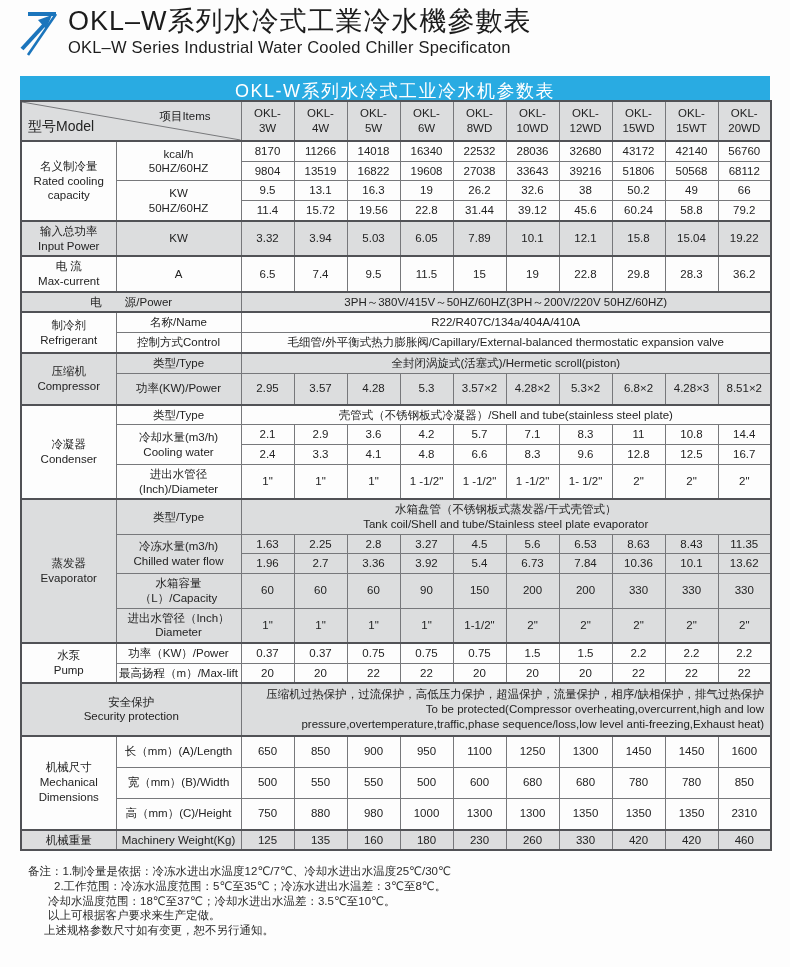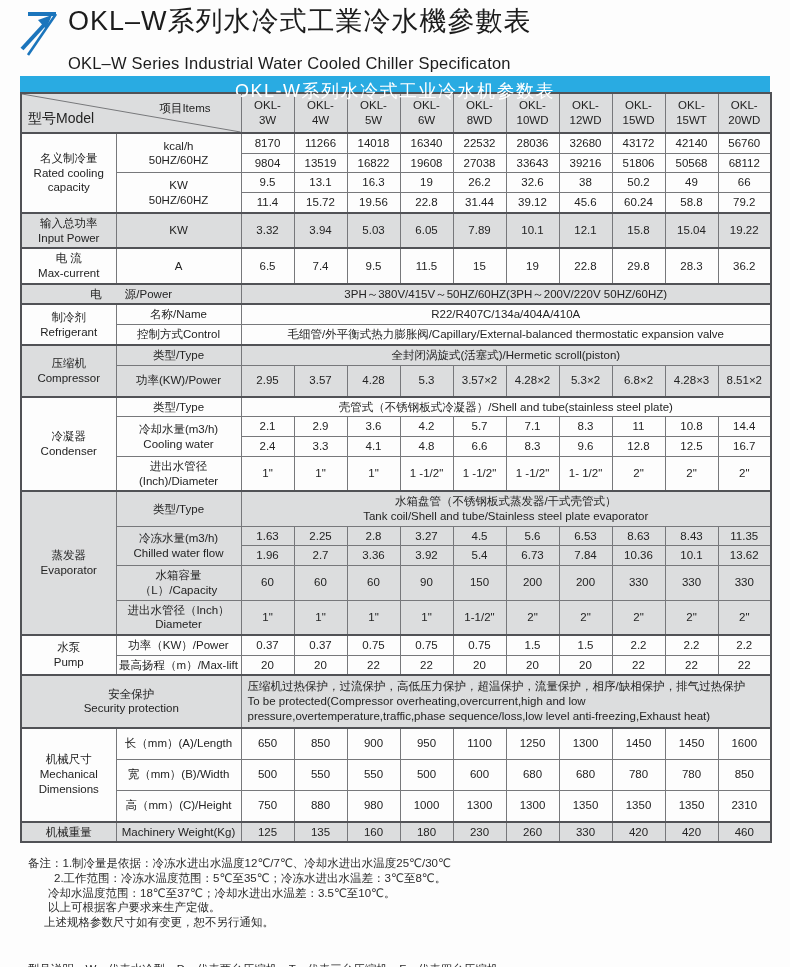--- a/index.html
+++ b/index.html
@@ -13,39 +13,39 @@
   body{
     width:790px;height:967px;background:#fdfdfd;color:var(--ink);
     font-family:"Liberation Sans","DejaVu Sans",sans-serif;
     -webkit-font-smoothing:antialiased;overflow:hidden;
   }
   
   .page-header{display:flex;align-items:flex-start;padding:6px 0 0 16px;height:62px;}
   .logo{width:46px;height:50px;flex:0 0 46px;margin-top:2px;}
   .titles{margin-left:6px;}
   .title-zh{font-size:27px;font-weight:500;color:#1c1c1c;letter-spacing:1px;line-height:1.15;text-align:right;}
-  .title-en{font-size:16.5px;color:#1c1c1c;margin-top:17px;letter-spacing:0.2px;}
+  .title-en{font-size:16.5px;color:#1c1c1c;margin-top:1px;letter-spacing:0.2px;}
   
   .table-wrap{margin:8px 20px 0 20px;width:750px;}
   .blue-bar{
     background:var(--blue);color:#fff;text-align:center;
-    font-size:18px;height:16px;line-height:31px;letter-spacing:1.5px;
+    font-size:18px;height:24px;line-height:31px;letter-spacing:1.5px;
   }
   table{width:750px;border-collapse:collapse;table-layout:fixed;border:2px solid var(--border-strong);}
   th,td{
     border:1px solid var(--border-thin);
     font-size:11.5px;text-align:center;vertical-align:middle;
     padding:2px 1px;line-height:1.28;font-weight:normal;color:var(--ink);
     overflow:hidden;
   }
   thead th{background:var(--shade);height:34px;}
   tr.shade td{background:var(--shade);}
   tr.gtop td{border-top:2px solid var(--border-strong);}
   td.glabel{font-size:11.5px;}
-  td.vspan.left{text-align:left;padding:3px 6px;}
+  td.vspan.left{text-align:right;padding:3px 6px;}
   td.rowpad{height:26px;}
   .ln{pointer-events:none;}
   
   th.corner{position:relative;padding:0;background:var(--shade);}
   th.corner svg{position:absolute;left:0;top:0;width:100%;height:100%;}
   th.corner .model{position:absolute;left:6px;bottom:4px;font-size:14px;}
   th.corner .items{position:absolute;right:30px;top:7px;font-size:11.5px;}
   
   .notes{margin:13px 18px 0 28px;font-size:11.5px;line-height:14.7px;color:#2a2a2a;}
   .note-line{white-space:nowrap;}

